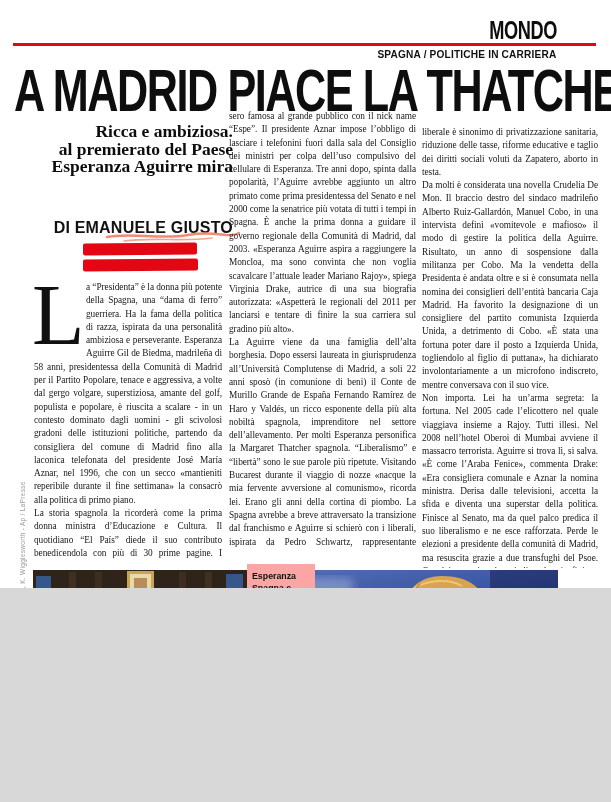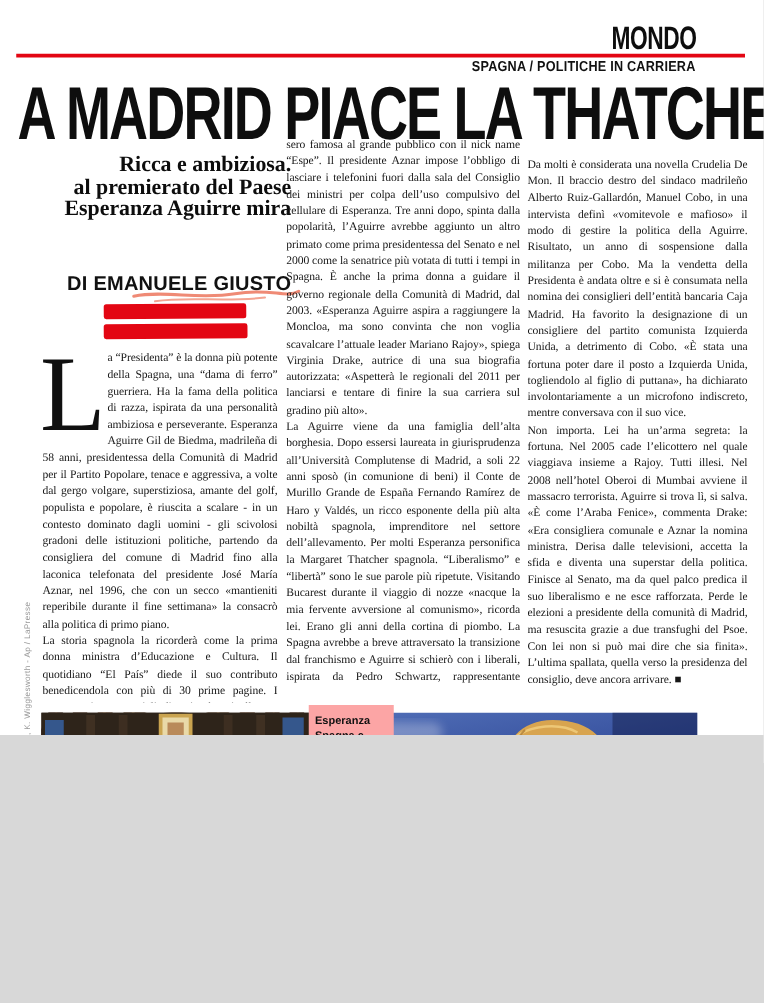--- a/index.html
+++ b/index.html
@@ -125,20 +125,21 @@
 
   <div class="col col1">
     <p><span class="dropcap">L</span><span>a “Presidenta” è la donna più potente della Spagna, una “dama di ferro” guerriera. Ha la fama della politica di razza, ispirata da una personalità ambiziosa e perseverante. Esperanza Aguirre Gil de Biedma, madrileña di 58 anni, presidentessa della Comunità di Madrid per il Partito Popolare, tenace e aggressiva, a volte dal gergo volgare, superstiziosa, amante del golf, populista e popolare, è riuscita a scalare - in un contesto dominato dagli uomini - gli scivolosi gradoni delle istituzioni politiche, partendo da consigliera del comune di Madrid fino alla laconica telefonata del presidente José María Aznar, nel 1996, che con un secco «mantieniti reperibile durante il fine settimana» la consacrò alla politica di primo piano.</span></p>
     <p>La storia spagnola la ricorderà come la prima donna ministra d’Educazione e Cultura. Il quotidiano “El País” diede il suo contributo benedicendola con più di 30 prime pagine. I programmi commerciali di satira la crivellarono prendendo di mira come debolezza una presupposta ignoranza e la re-</p>
   </div>
   <div class="col col2">
     <p>sero famosa al grande pubblico con il nick name “Espe”. Il presidente Aznar impose l’obbligo di lasciare i telefonini fuori dalla sala del Consiglio dei ministri per colpa dell’uso compulsivo del cellulare di Esperanza. Tre anni dopo, spinta dalla popolarità, l’Aguirre avrebbe aggiunto un altro primato come prima presidentessa del Senato e nel 2000 come la senatrice più votata di tutti i tempi in Spagna. È anche la prima donna a guidare il governo regionale della Comunità di Madrid, dal 2003. «Esperanza Aguirre aspira a raggiungere la Moncloa, ma sono convinta che non voglia scavalcare l’attuale leader Mariano Rajoy», spiega Virginia Drake, autrice di una sua biografia autorizzata: «Aspetterà le regionali del 2011 per lanciarsi e tentare di finire la sua carriera sul gradino più alto».</p>
     <p>La Aguirre viene da una famiglia dell’alta borghesia. Dopo essersi laureata in giurisprudenza all’Università Complutense di Madrid, a soli 22 anni sposò (in comunione di beni) il Conte de Murillo Grande de España Fernando Ramírez de Haro y Valdés, un ricco esponente della più alta nobiltà spagnola, imprenditore nel settore dell’allevamento. Per molti Esperanza personifica la Margaret Thatcher spagnola. “Liberalismo” e “libertà” sono le sue parole più ripetute. Visitando Bucarest durante il viaggio di nozze «nacque la mia fervente avversione al comunismo», ricorda lei. Erano gli anni della cortina di piombo. La Spagna avrebbe a breve attraversato la transizione dal franchismo e Aguirre si schierò con i liberali, ispirata da Pedro Schwartz, rappresentante classico della Unión Liberal. E ora la sua politica</p>
   </div>
   <div class="col col3">
+    <p>liberale è sinonimo di privatizzazione sanitaria, riduzione delle tasse, riforme educative e taglio dei diritti sociali voluti da Zapatero, aborto in testa.</p>
     <p>Da molti è considerata una novella Crudelia De Mon. Il braccio destro del sindaco madrileño Alberto Ruiz-Gallardón, Manuel Cobo, in una intervista definì «vomitevole e mafioso» il modo di gestire la politica della Aguirre. Risultato, un anno di sospensione dalla militanza per Cobo. Ma la vendetta della Presidenta è andata oltre e si è consumata nella nomina dei consiglieri dell’entità bancaria Caja Madrid. Ha favorito la designazione di un consigliere del partito comunista Izquierda Unida, a detrimento di Cobo. «È stata una fortuna poter dare il posto a Izquierda Unida, togliendolo al figlio di puttana», ha dichiarato involontariamente a un microfono indiscreto, mentre conversava con il suo vice.</p>
     <p>Non importa. Lei ha un’arma segreta: la fortuna. Nel 2005 cade l’elicottero nel quale viaggiava insieme a Rajoy. Tutti illesi. Nel 2008 nell’hotel Oberoi di Mumbai avviene il massacro terrorista. Aguirre si trova lì, si salva. «È come l’Araba Fenice», commenta Drake: «Era consigliera comunale e Aznar la nomina ministra. Derisa dalle televisioni, accetta la sfida e diventa una superstar della politica. Finisce al Senato, ma da quel palco predica il suo liberalismo e ne esce rafforzata. Perde le elezioni a presidente della comunità di Madrid, ma resuscita grazie a due transfughi del Psoe. Con lei non si può mai dire che sia finita». L’ultima spallata, quella verso la presidenza del consiglio, deve ancora arrivare. ■</p>
   </div>
 
   <div class="photo-parliament">
     <svg viewBox="0 0 215 113" preserveAspectRatio="none">
       <rect width="215" height="113" fill="#241a12"></rect>
 
       <g fill="none">
         <ellipse cx="108" cy="33" rx="30" ry="20" stroke="#4a2e1e" stroke-width="7"></ellipse>

